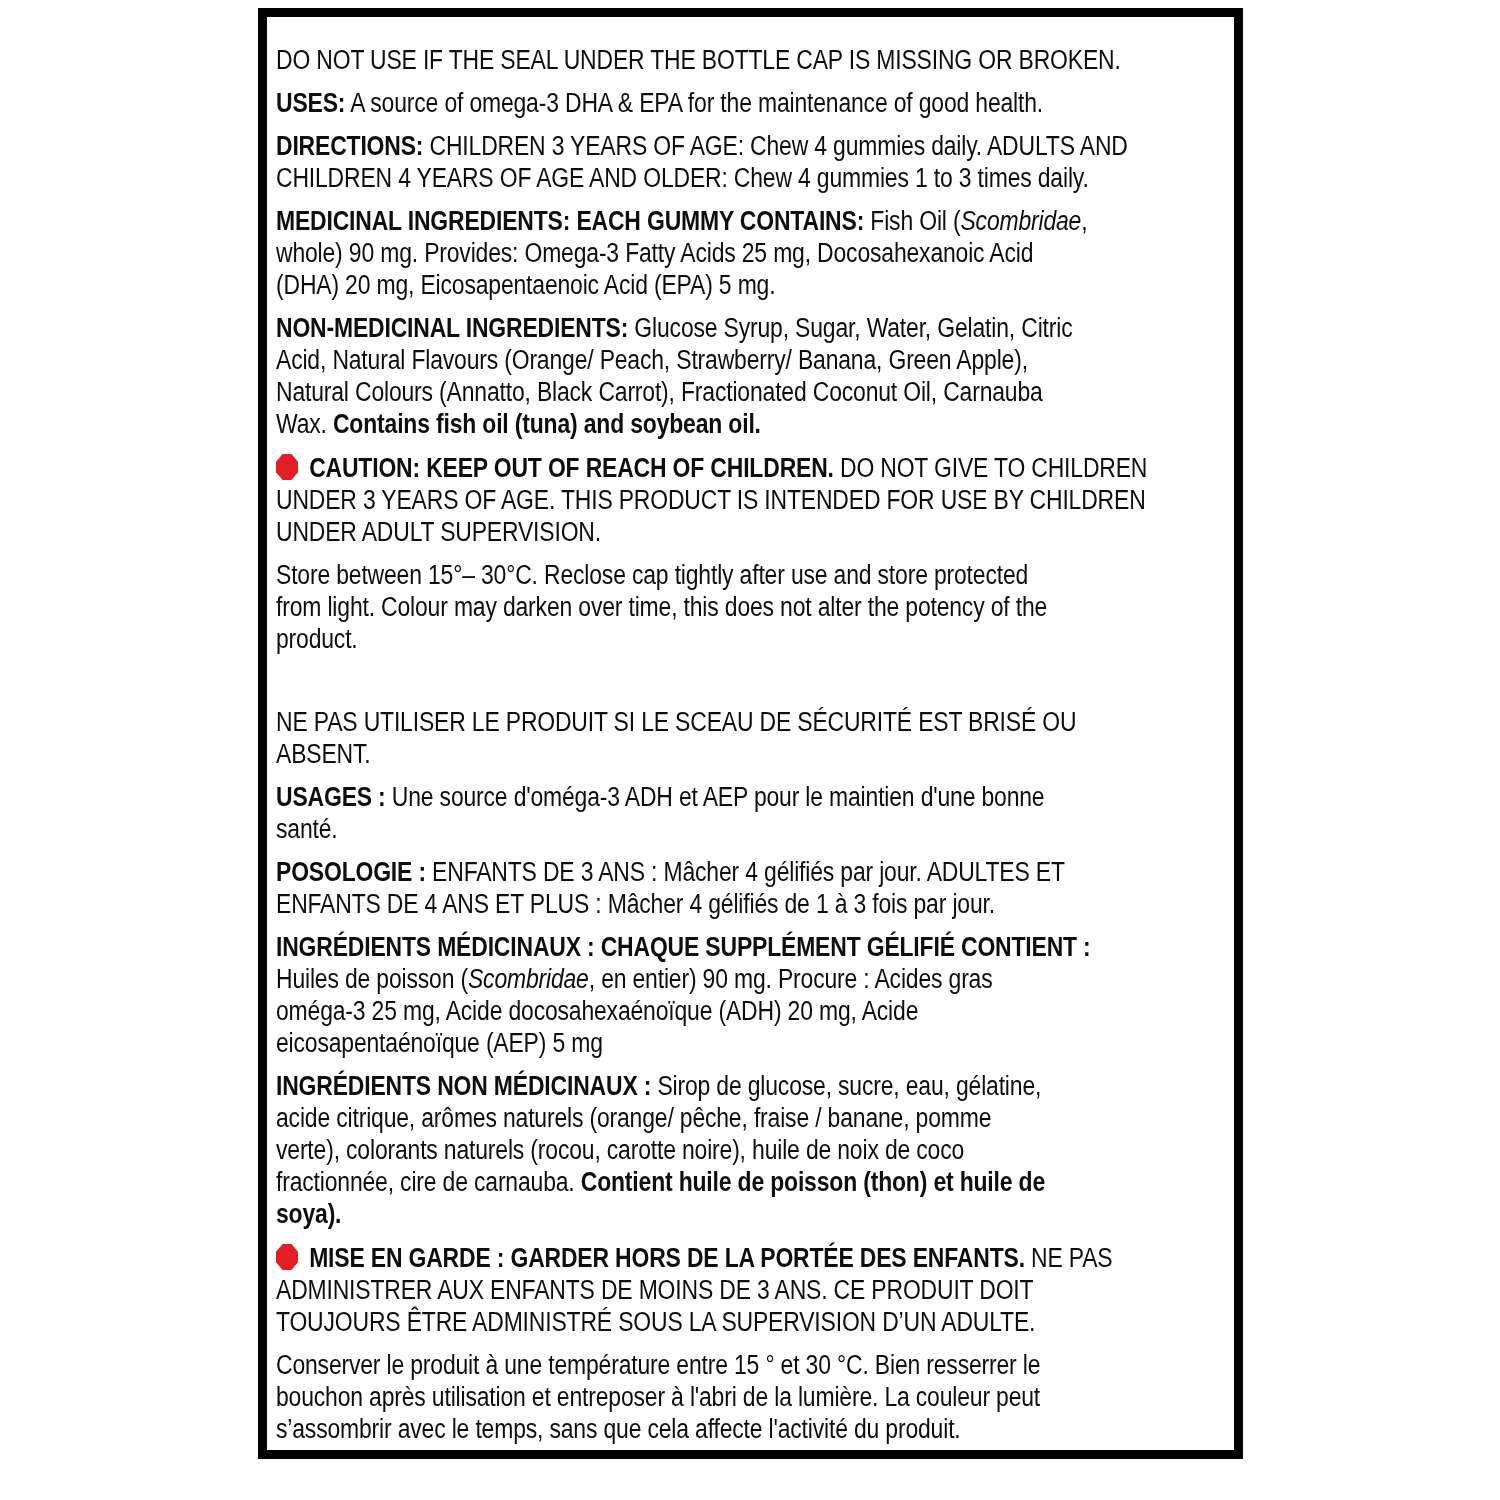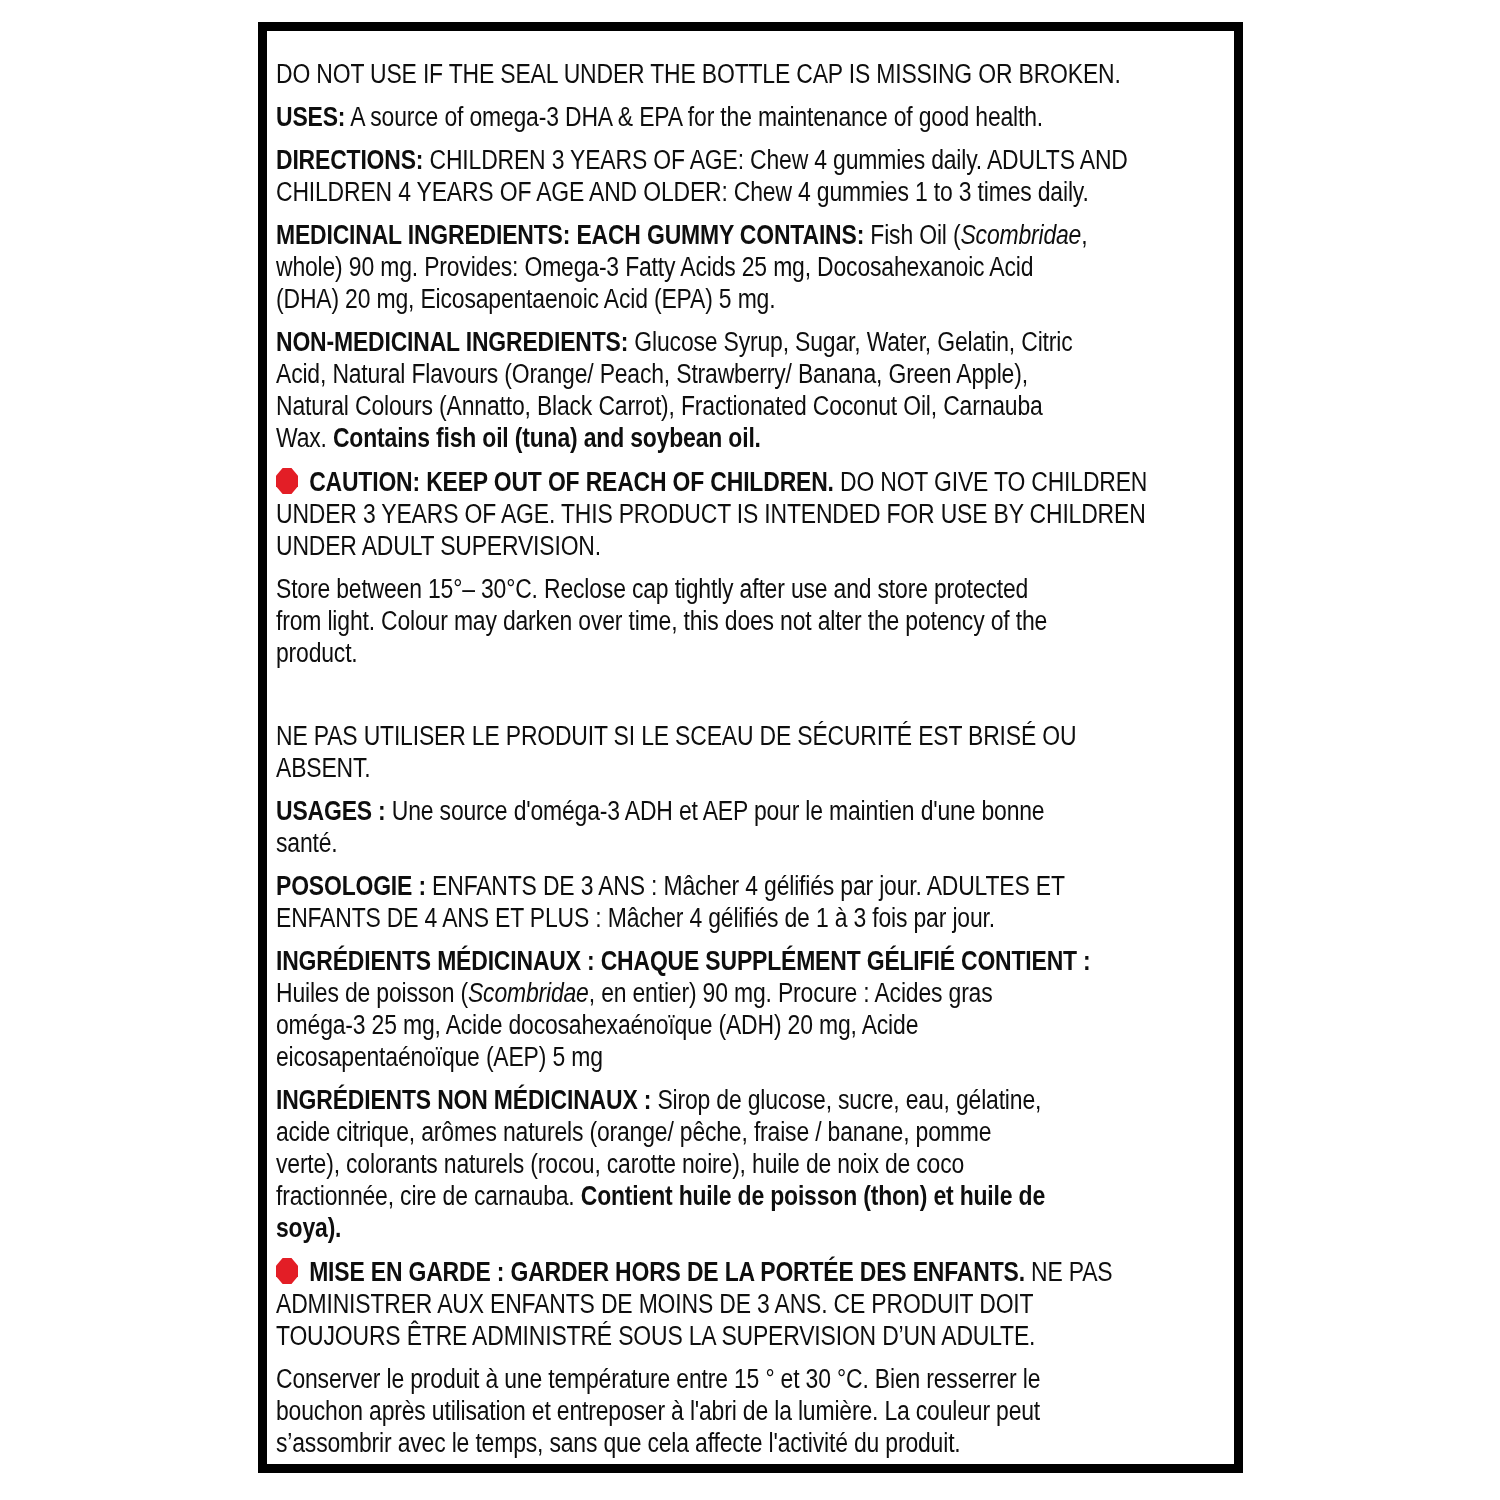--- a/index.html
+++ b/index.html
@@ -12,21 +12,21 @@
     width: 1500px;
     height: 1500px;
     background: #ffffff;
     overflow: hidden;
     font-family: "Liberation Sans", sans-serif;
     color: #0e0e0e;
   }
   .label-box {
     position: absolute;
     left: 258px;
-    top: 22px;
+    top: 8px;
     width: 985px;
     height: 1451px;
     box-sizing: border-box;
     border: 9px solid #000000;
     background: #ffffff;
     padding: 27px 0 0 9px;
     overflow: hidden;
   }
   .label-content {
     width: 1100px;

